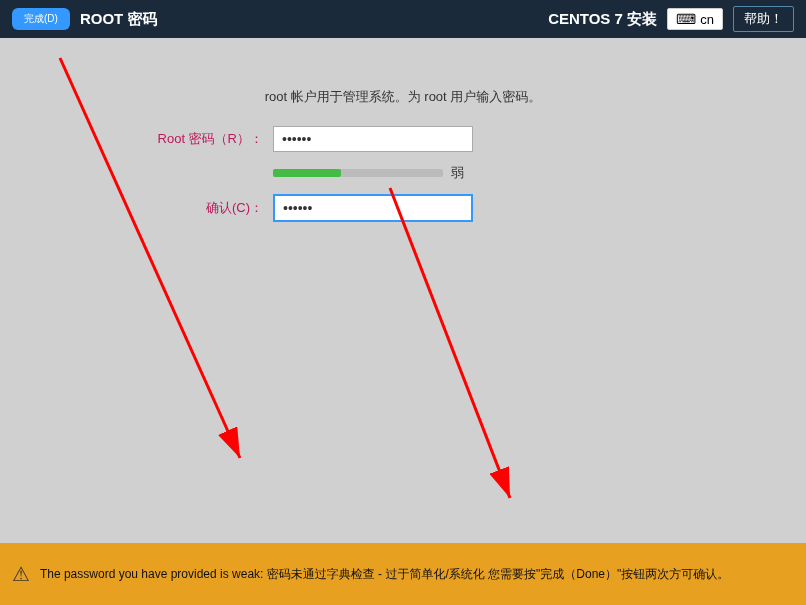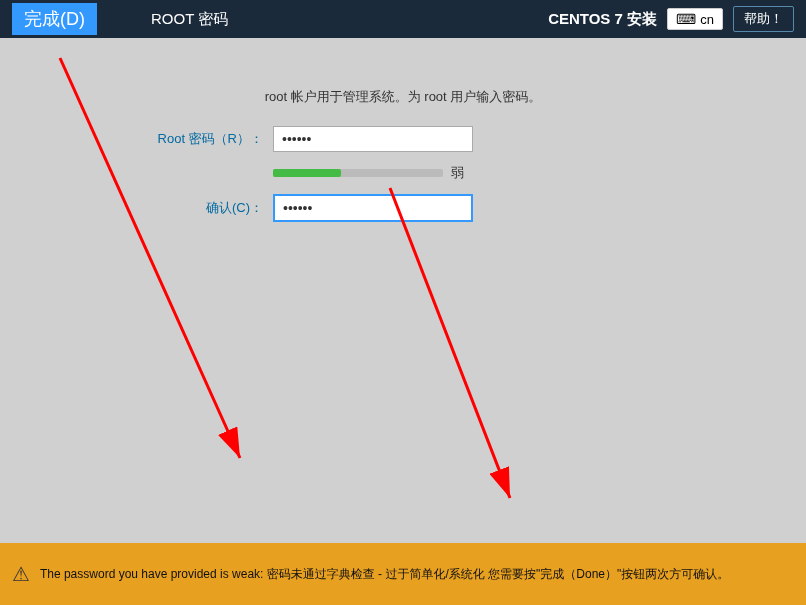--- a/index.html
+++ b/index.html
@@ -21,31 +21,30 @@
       height: 38px;
     }
     .header-left {
       display: flex;
       align-items: center;
       gap: 10px;
     }
     .header-title {
       color: white;
       font-size: 15px;
-      font-weight: normal;
-      margin-left: 44px;
+      font-weight: bold;
     }
     .done-btn {
       background: #3399ff;
       color: white;
       border: none;
       padding: 4px 12px;
-      font-size: 18px;
+      font-size: 10px;
       cursor: pointer;
-      border-radius: 0;
+      border-radius: 6px;
       font-family: inherit;
     }
     .header-right {
       display: flex;
       align-items: center;
       gap: 10px;
     }
     .centos-title {
       color: #ffffff;
       font-size: 15px;
@@ -102,21 +101,21 @@
     }
 
     .form-row {
       display: flex;
       align-items: center;
       margin-bottom: 12px;
     }
 
     .form-label {
       font-size: 13px;
-      color: #0369a1;
+      color: #be185d;
       width: 130px;
       text-align: right;
       padding-right: 10px;
     }
 
     .form-input {
       width: 200px;
       padding: 4px 8px;
       font-size: 14px;
       border: 1px solid #aaa;

